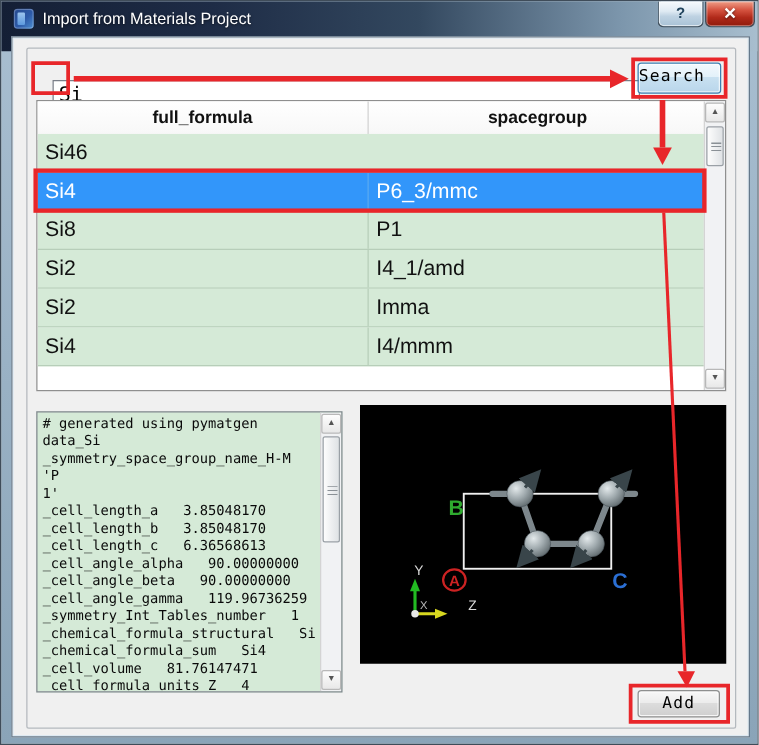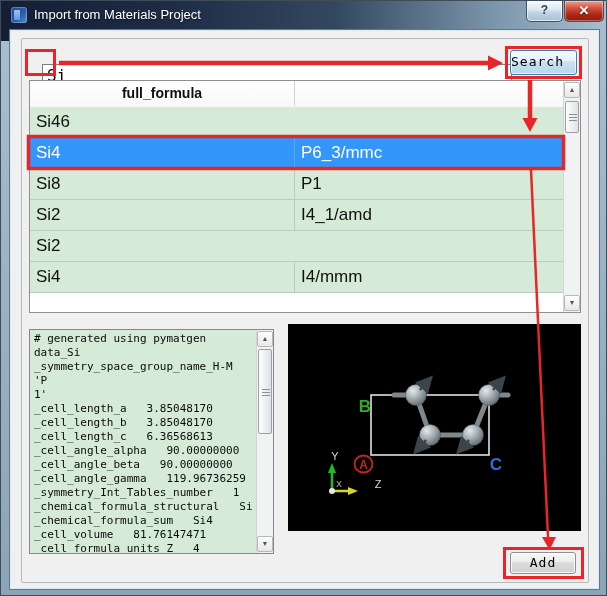--- a/index.html
+++ b/index.html
@@ -80,21 +80,20 @@
   }
   
   .mp-table{
     position:absolute; left:28px; top:79px; width:552px; height:233px;
     background:#fff; border:1px solid #8f8f8f; overflow:hidden;
   }
   .mp-head{
     position:absolute; left:0; top:0; width:535px; height:32px; display:flex;
     background:linear-gradient(180deg,#ffffff,#f6f6f6);
     border-bottom:1px solid #c4c4c4;
-    flex-direction:column;
   }
   .mp-head .hcell{
     font-weight:bold; font-size:14px; color:#111; text-align:center; line-height:25px;
   }
   .mp-head .hcell:first-child{ width:265px; border-right:1px solid #d2d2d2; }
   .mp-head .hcell:last-child{ flex:1; }
   .mp-body{
     position:absolute; left:0; top:26px; width:535px; height:206px; overflow:hidden;
   }
   .row{
@@ -199,20 +198,21 @@
         <div class="row">
           <div class="cell">Si8</div>
           <div class="cell">P1</div>
         </div>
         <div class="row">
           <div class="cell">Si2</div>
           <div class="cell">I4_1/amd</div>
         </div>
         <div class="row">
           <div class="cell">Si2</div>
+          <div class="cell">Imma</div>
         </div>
         <div class="row">
           <div class="cell">Si4</div>
           <div class="cell">I4/mmm</div>
         </div>
       </div>
     <div class="vscroll">
       <div class="sb-arrow sb-up">▲</div>
       <div class="sb-thumb" style="top:20px;height:32px;">
           <span class="sb-grip"></span>

